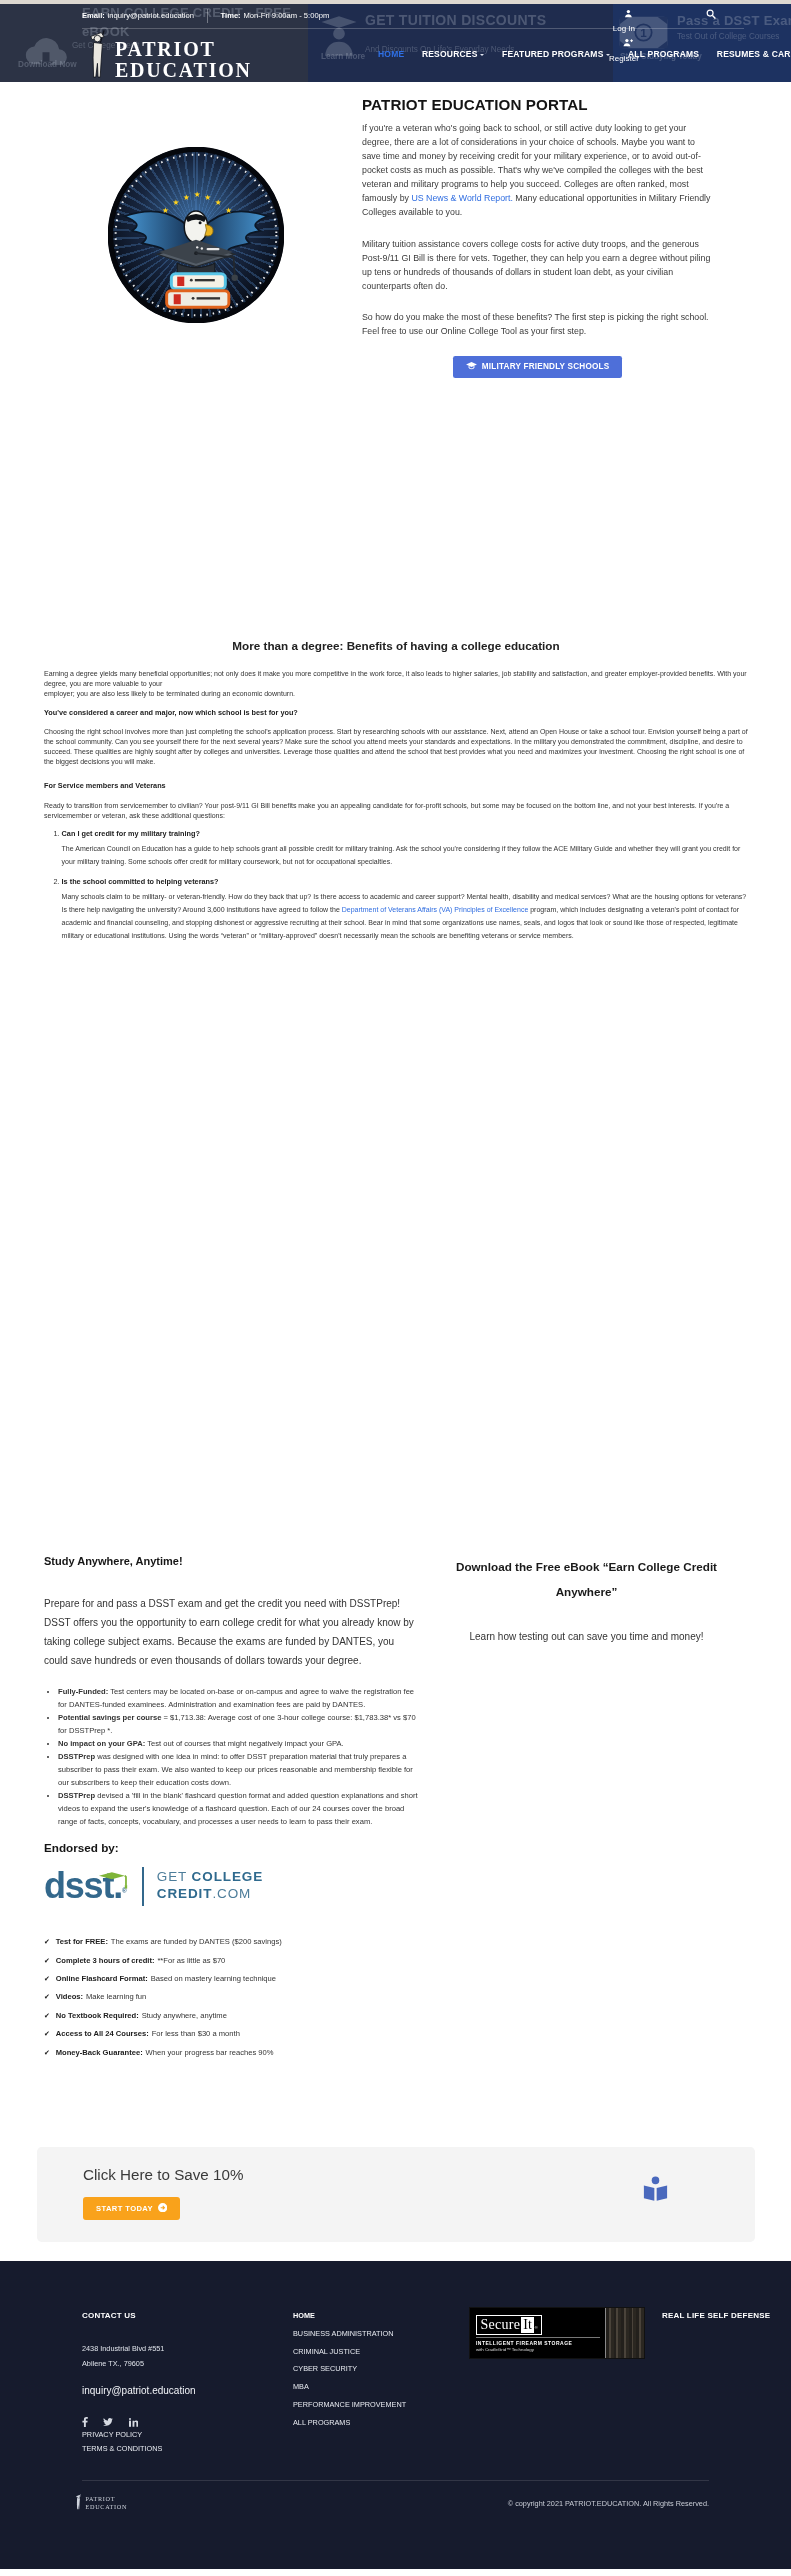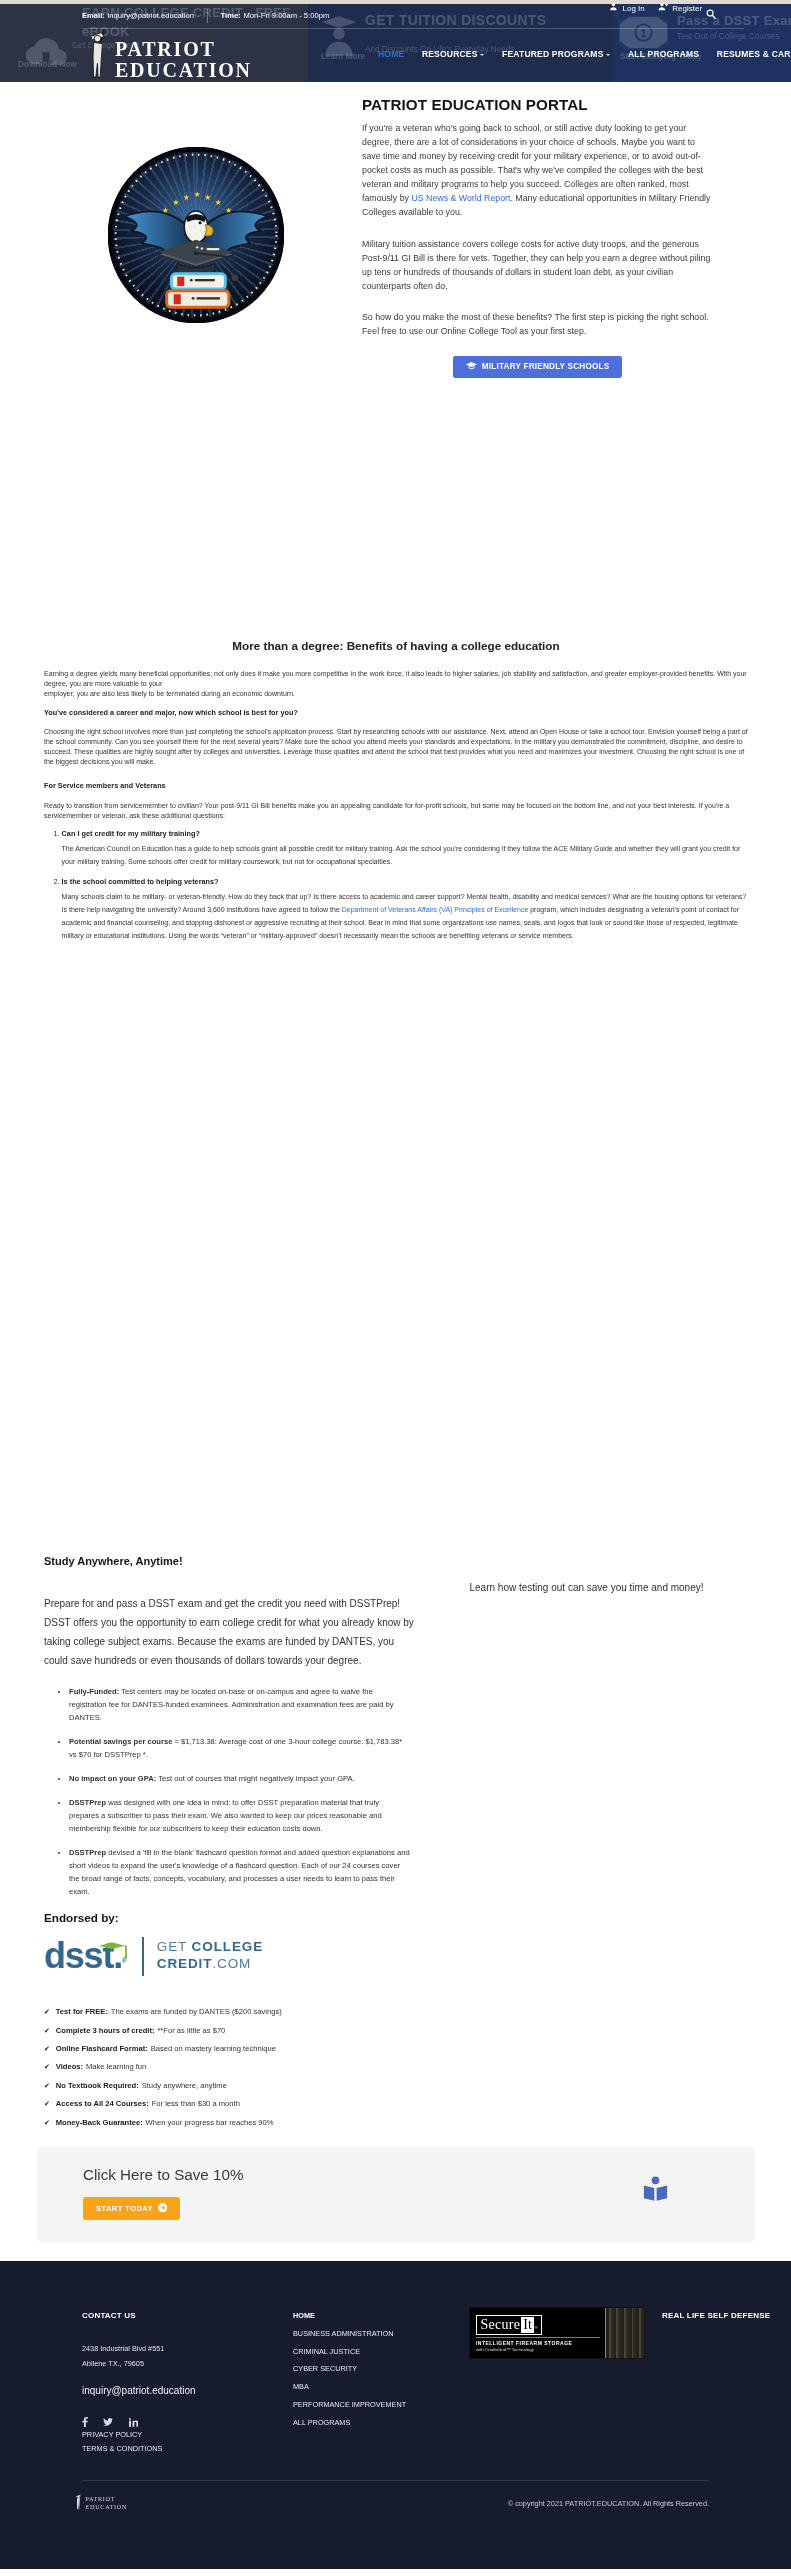--- a/index.html
+++ b/index.html
@@ -15,21 +15,21 @@
   .hd-mid{left:308px;width:305px;background:#1f2c4e;}
   .hd-right{left:613px;width:179px;background:#1d3261;}
   .faded{opacity:.33;color:#a7b0c0;}
   .faded-title{font-size:13px;font-weight:bold;letter-spacing:0.3px;white-space:nowrap;}
   .faded-sub{font-size:8.2px;white-space:nowrap;}
   .faded-cta{font-size:8.2px;font-weight:bold;white-space:nowrap;}
   .topbar{left:82px;top:8.2px;height:15.2px;display:flex;align-items:center;color:#fff;font-size:7.6px;}
   .topbar b{margin-right:2.9px;}
   .tb-sep{display:inline-block;width:0.6px;height:14px;background:rgba(255,255,255,.35);margin:0 13px;}
   .top-rule{left:82px;top:28px;width:662px;height:0.6px;background:rgba(255,255,255,.22);}
-  .account{top:2px;left:609px;display:flex;align-items:flex-end;gap:4.7px;color:#fff;font-size:8px;}
+  .account{top:9px;left:609px;display:flex;align-items:center;gap:4.7px;color:#fff;font-size:8px;flex-direction:column;}
   .account .lbl{margin-right:8.2px;cursor:pointer;}
   .search-btn{top:8.8px;left:706px;cursor:pointer;}
   .logo{left:87px;top:28px;display:flex;align-items:flex-end;gap:5.9px;}
   .logo-text{font-family:"Liberation Serif",serif;color:#fff;font-size:20px;line-height:1.08;
              letter-spacing:1.8px;font-weight:bold;}
   .nav{left:378px;top:49px;display:flex;align-items:center;gap:17.6px;color:#fff;
        font-size:8.5px;font-weight:bold;letter-spacing:0.2px;white-space:nowrap;}
   .nav .item{cursor:pointer;display:flex;align-items:center;gap:2.9px;}
   .nav .active{color:#2f6fe4;}
   .caret{width:0;height:0;border-left:2.3px solid transparent;border-right:2.3px solid transparent;
@@ -60,21 +60,21 @@
   .benefits ol{margin:8.2px 0 0 0;padding-left:17.6px;font-size:7.3px;}
   .benefits ol li{margin-bottom:8.2px;}
   .q-title{font-weight:bold;color:#222;}
   .q-body{font-weight:normal;font-size:7px;line-height:13px;margin-top:3.5px;color:#333;}
 
   
   .study{left:44px;top:1555px;width:378px;color:#333;}
   .study h2{margin:0;font-size:11px;color:#151515;}
   .study-intro{margin:27px 0 0 0;font-size:10px;line-height:19px;width:372px;}
   .study ul{margin:15.2px 0 0 0;padding-left:14px;font-size:7.6px;line-height:13px;}
-  .study ul li{margin:11px;}
+  .study ul li{margin:0;}
   .endorsed{margin:13px 0 0 0;font-size:11.7px;font-weight:bold;color:#151515;}
   .dsst-row{display:flex;align-items:center;margin-top:7px;height:50px;}
   .dsst-word{position:relative;font-size:36px;font-weight:bold;color:#33688c;letter-spacing:-1.2px;
              line-height:1;font-family:"Liberation Sans",sans-serif;}
   .dsst-reg{font-size:6.4px;vertical-align:4.7px;letter-spacing:0;}
   .dsst-cap{position:absolute;right:-2.3px;top:-9.4px;}
   .dsst-bar{width:1.8px;height:39px;background:#33688c;margin:0 13px 0 15.2px;}
   .gcc{font-size:13.5px;letter-spacing:0.9px;line-height:1.25;color:#4d7d9a;white-space:nowrap;}
   .gcc b{color:#2f6a8e;}
   .checks{margin-top:26px;font-size:7.6px;color:#333;}
@@ -385,20 +385,21 @@
         </div>
       <div class="check-row">
           <span class="check-glyph">✔</span>
           <b>Money-Back Guarantee:</b>
           <span>  When your progress bar reaches 90%</span>
         </div>
     </div>
   </div>
 
   <div class="abs ebook">
+    <h2>Download the Free eBook “Earn College Credit Anywhere”</h2>
     <p>Learn how testing out can save you time and money!</p>
   </div>
 
   <div class="abs save-card">
     <div class="save-h">Click Here to Save 10%</div>
     <button class="save-btn">
       <span>START TODAY</span>
       <span><svg width="9.4" height="9.4" viewBox="0 0 16 16">
             <circle cx="8" cy="8" r="8" fill="#fff"></circle>
             <path d="M4.5 8h6M8 5l3 3-3 3" fill="none" stroke="#f9a21b" stroke-width="1.8"></path>

